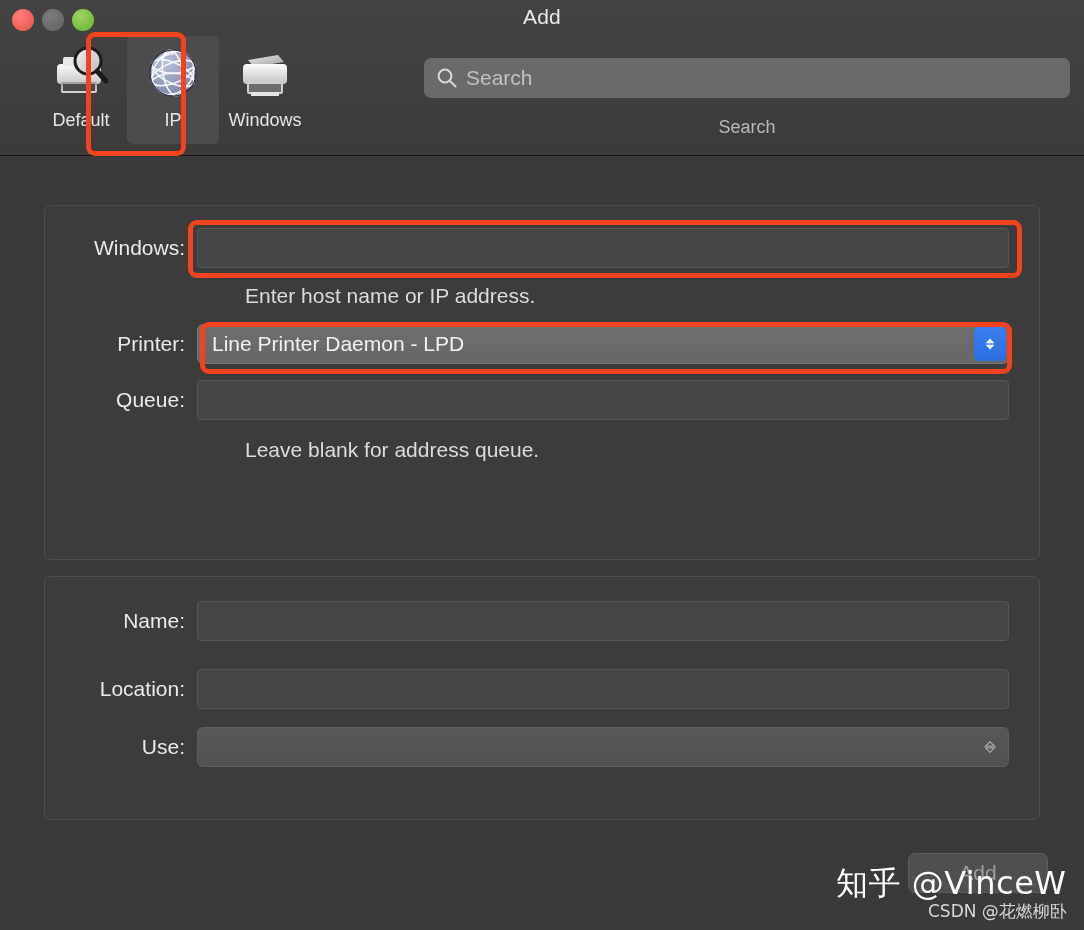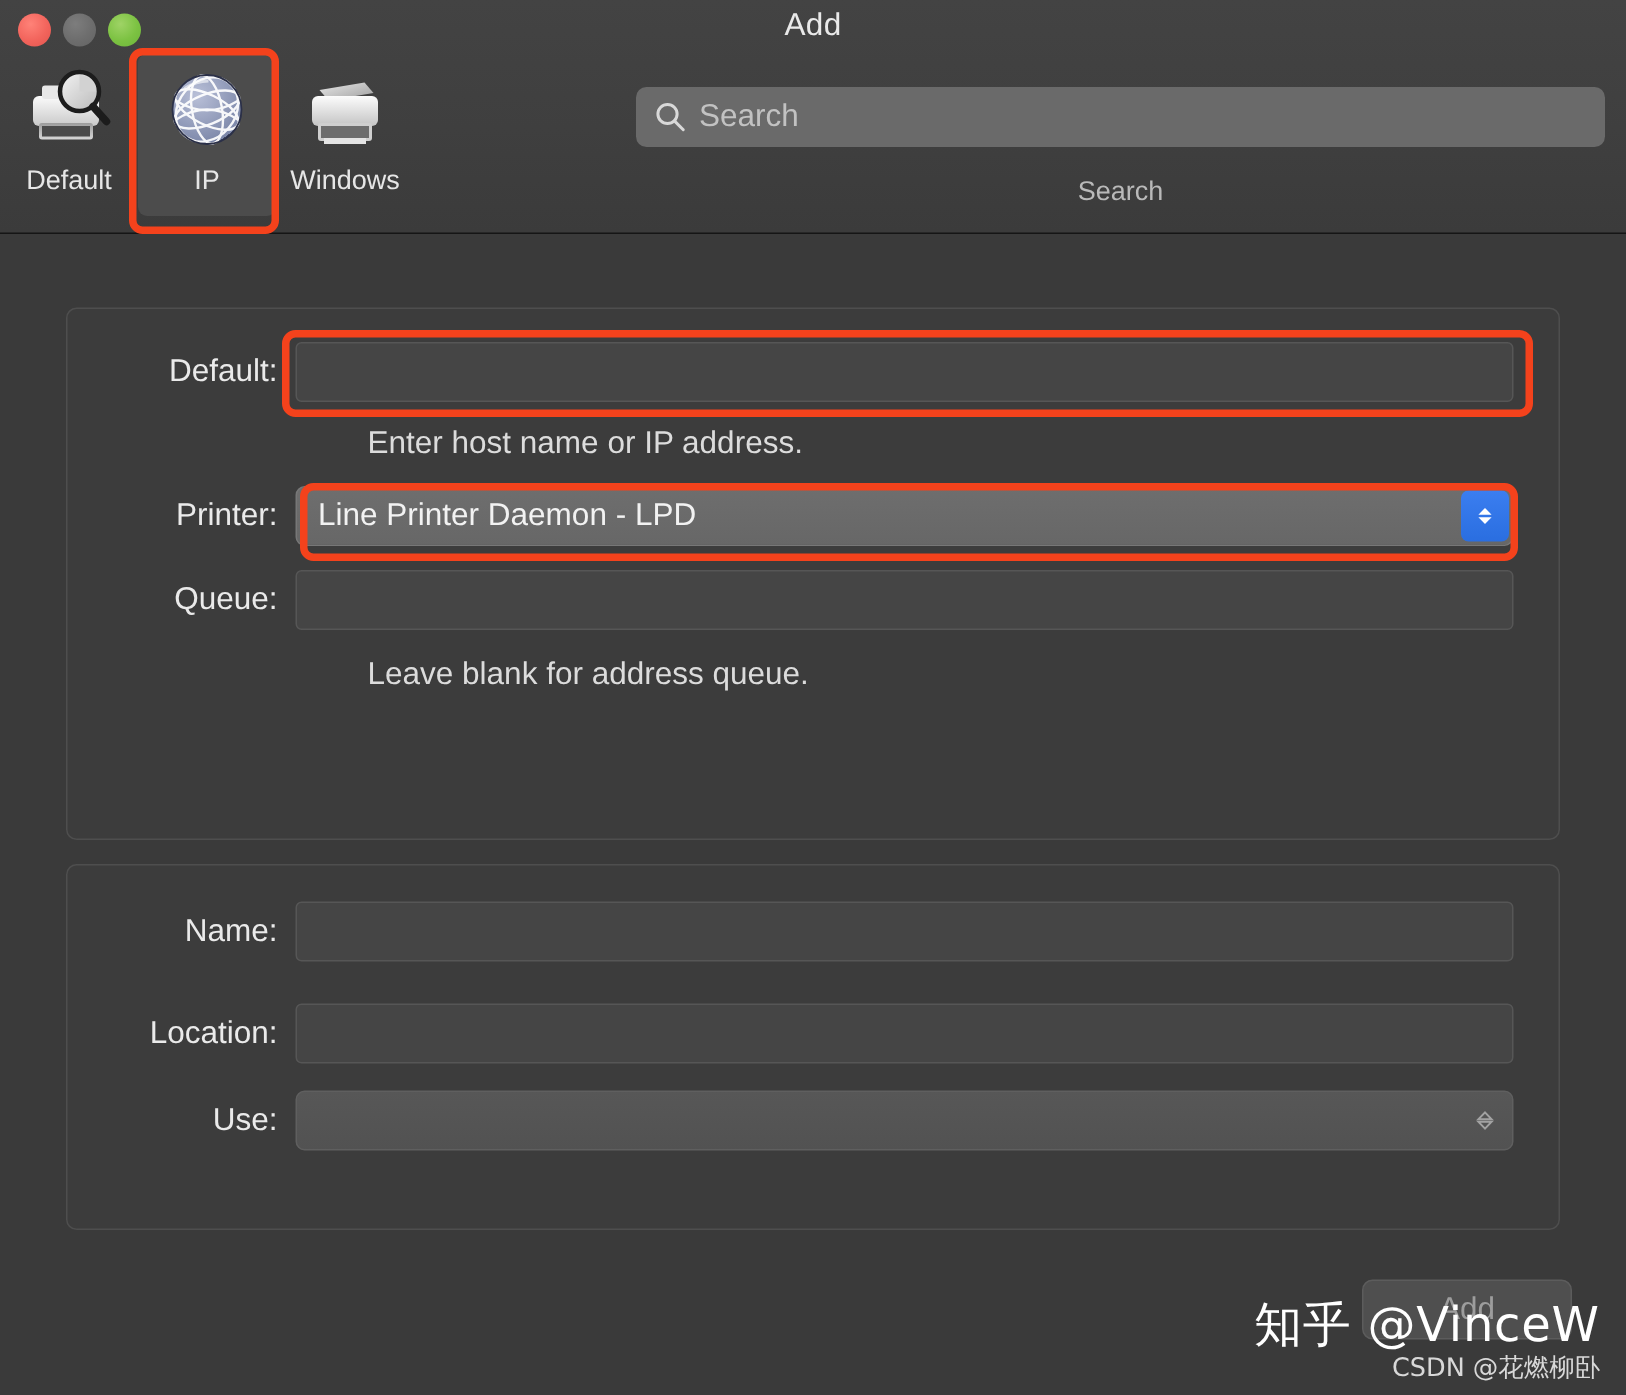--- a/index.html
+++ b/index.html
@@ -55,20 +55,21 @@
     color: #e9e9e9;
     letter-spacing: .2px;
   }
 
   
   #browse-tabs {
     position: absolute;
     left: 0px; top: 36px;
     display: flex;
     align-items: flex-start;
+    padding-left: 35px;
   }
   .browse-tab {
     width: 92px;
     height: 108px;
     padding-top: 6px;
     display: flex;
     flex-direction: column;
     align-items: center;
     justify-content: flex-start;
     border-radius: 6px;
@@ -385,21 +386,21 @@
     </div>
 
     <div id="search-caption">Search</div>
   </div>
 
   <div id="content">
 
     <div class="panel" id="panel-connection">
 
       <div class="form-row" style="top:22px;">
-        <div class="row-label">Default:</div>
+        <div class="row-label">Windows:</div>
         <div class="row-control">
           <input class="text-field" type="text" placeholder="" style="">
         </div>
       </div>
 
       <div class="hint" style="top:78px;">Enter host name or IP address.</div>
 
       <div class="form-row" style="top:118px;">
         <div class="row-label">Printer:</div>
         <div class="row-control">

